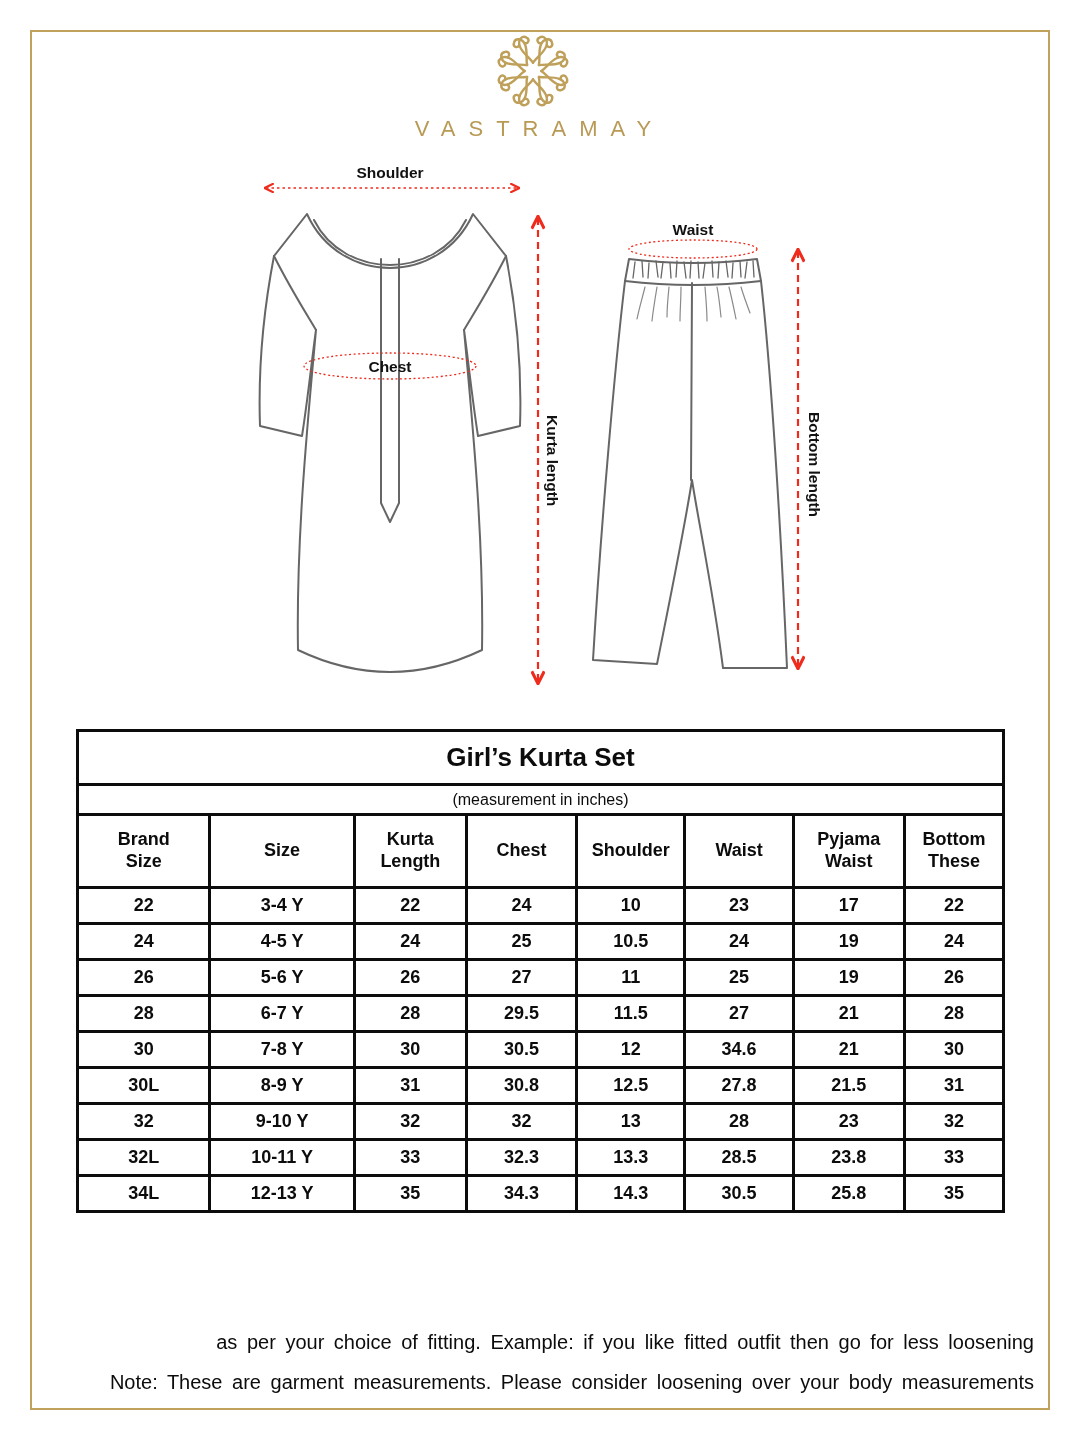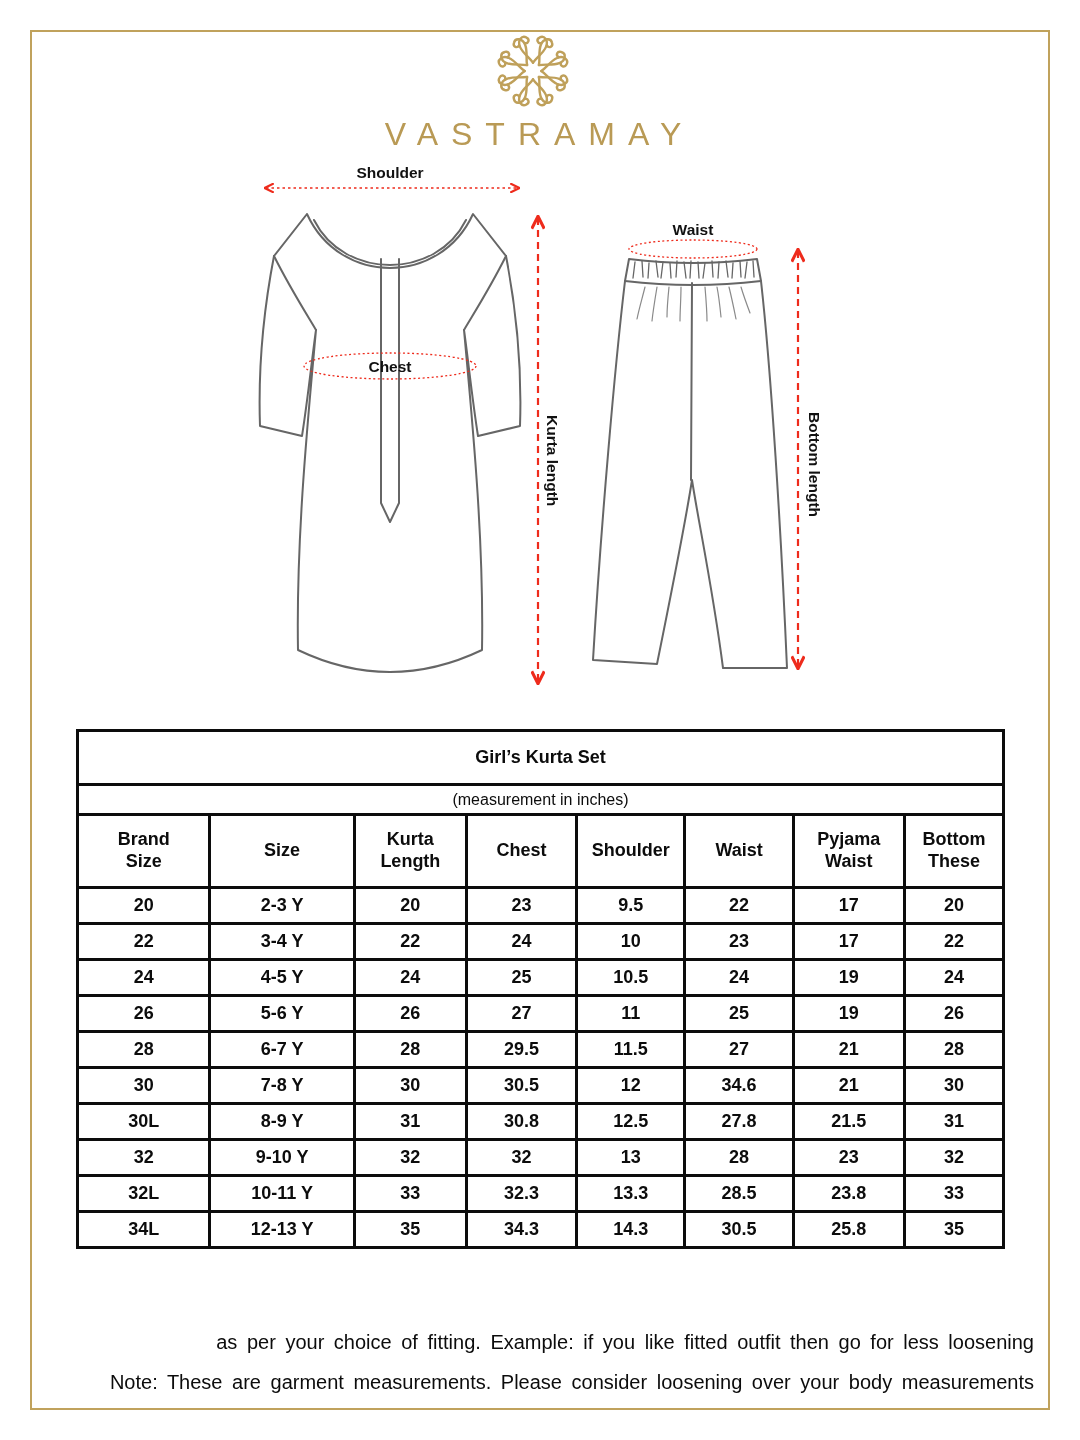--- a/index.html
+++ b/index.html
@@ -8,38 +8,38 @@
     font-family:"Liberation Sans","DejaVu Sans",sans-serif;color:#111;
   }
   .gold-frame{
     position:absolute;left:30px;top:30px;right:30px;bottom:30px;
     border:2px solid #c0a25c;pointer-events:none;
   }
   
   .logo-wrap{position:absolute;left:0;right:14px;top:32px;display:flex;flex-direction:column;align-items:center;}
   .logo-icon{width:78px;height:78px;}
   .wordmark{
-    margin-top:6px;font-size:32px;font-weight:400;color:#b99a55;
+    margin-top:6px;font-size:22px;font-weight:400;color:#b99a55;
     letter-spacing:13px;padding-left:13px;white-space:nowrap;
   }
   
   .kurta-svg{position:absolute;left:250px;top:158px;}
   .pyjama-svg{position:absolute;left:585px;top:215px;}
   .diagram-label{font-family:"Liberation Sans","DejaVu Sans",sans-serif;font-size:15.5px;font-weight:bold;fill:#111;}
   
   .size-table{
     position:absolute;left:76px;top:729px;width:929px;
     border-collapse:collapse;table-layout:fixed;
   }
   .size-table td,.size-table th{
     border:3px solid #0c0c0c;text-align:center;vertical-align:middle;
     font-family:"Liberation Sans","DejaVu Sans",sans-serif;color:#0c0c0c;
     padding:0 2px;overflow:hidden;
   }
-  .row-title td{height:51px;font-size:18px;font-weight:bold;}
+  .row-title td{height:51px;font-size:26px;font-weight:bold;}
   .row-subtitle td{height:27px;font-size:16px;font-weight:400;margin-top:24px;}
   .row-headers th{height:70px;font-size:18px;font-weight:bold;white-space:pre-line;line-height:1.2;}
   .size-table tbody td{height:33px;font-size:18px;font-weight:bold;}
   
   .note{
     position:absolute;left:45px;right:46px;top:1322px;text-align:right;
     font-size:20px;line-height:40px;word-spacing:4px;color:#0c0c0c;
   }
 </style>
 </head>
@@ -145,30 +145,20 @@
         <th>Shoulder</th>
         <th>Waist</th>
         <th>Pyjama
 Waist</th>
         <th>Bottom
 These</th>
       </tr>
     </thead>
     <tbody>
         <tr>
-          <td>20</td>
-          <td>2-3 Y</td>
-          <td>20</td>
-          <td>23</td>
-          <td>9.5</td>
-          <td>22</td>
-          <td>17</td>
-          <td>20</td>
-        </tr>
-        <tr>
           <td>22</td>
           <td>3-4 Y</td>
           <td>22</td>
           <td>24</td>
           <td>10</td>
           <td>23</td>
           <td>17</td>
           <td>22</td>
         </tr>
         <tr>

